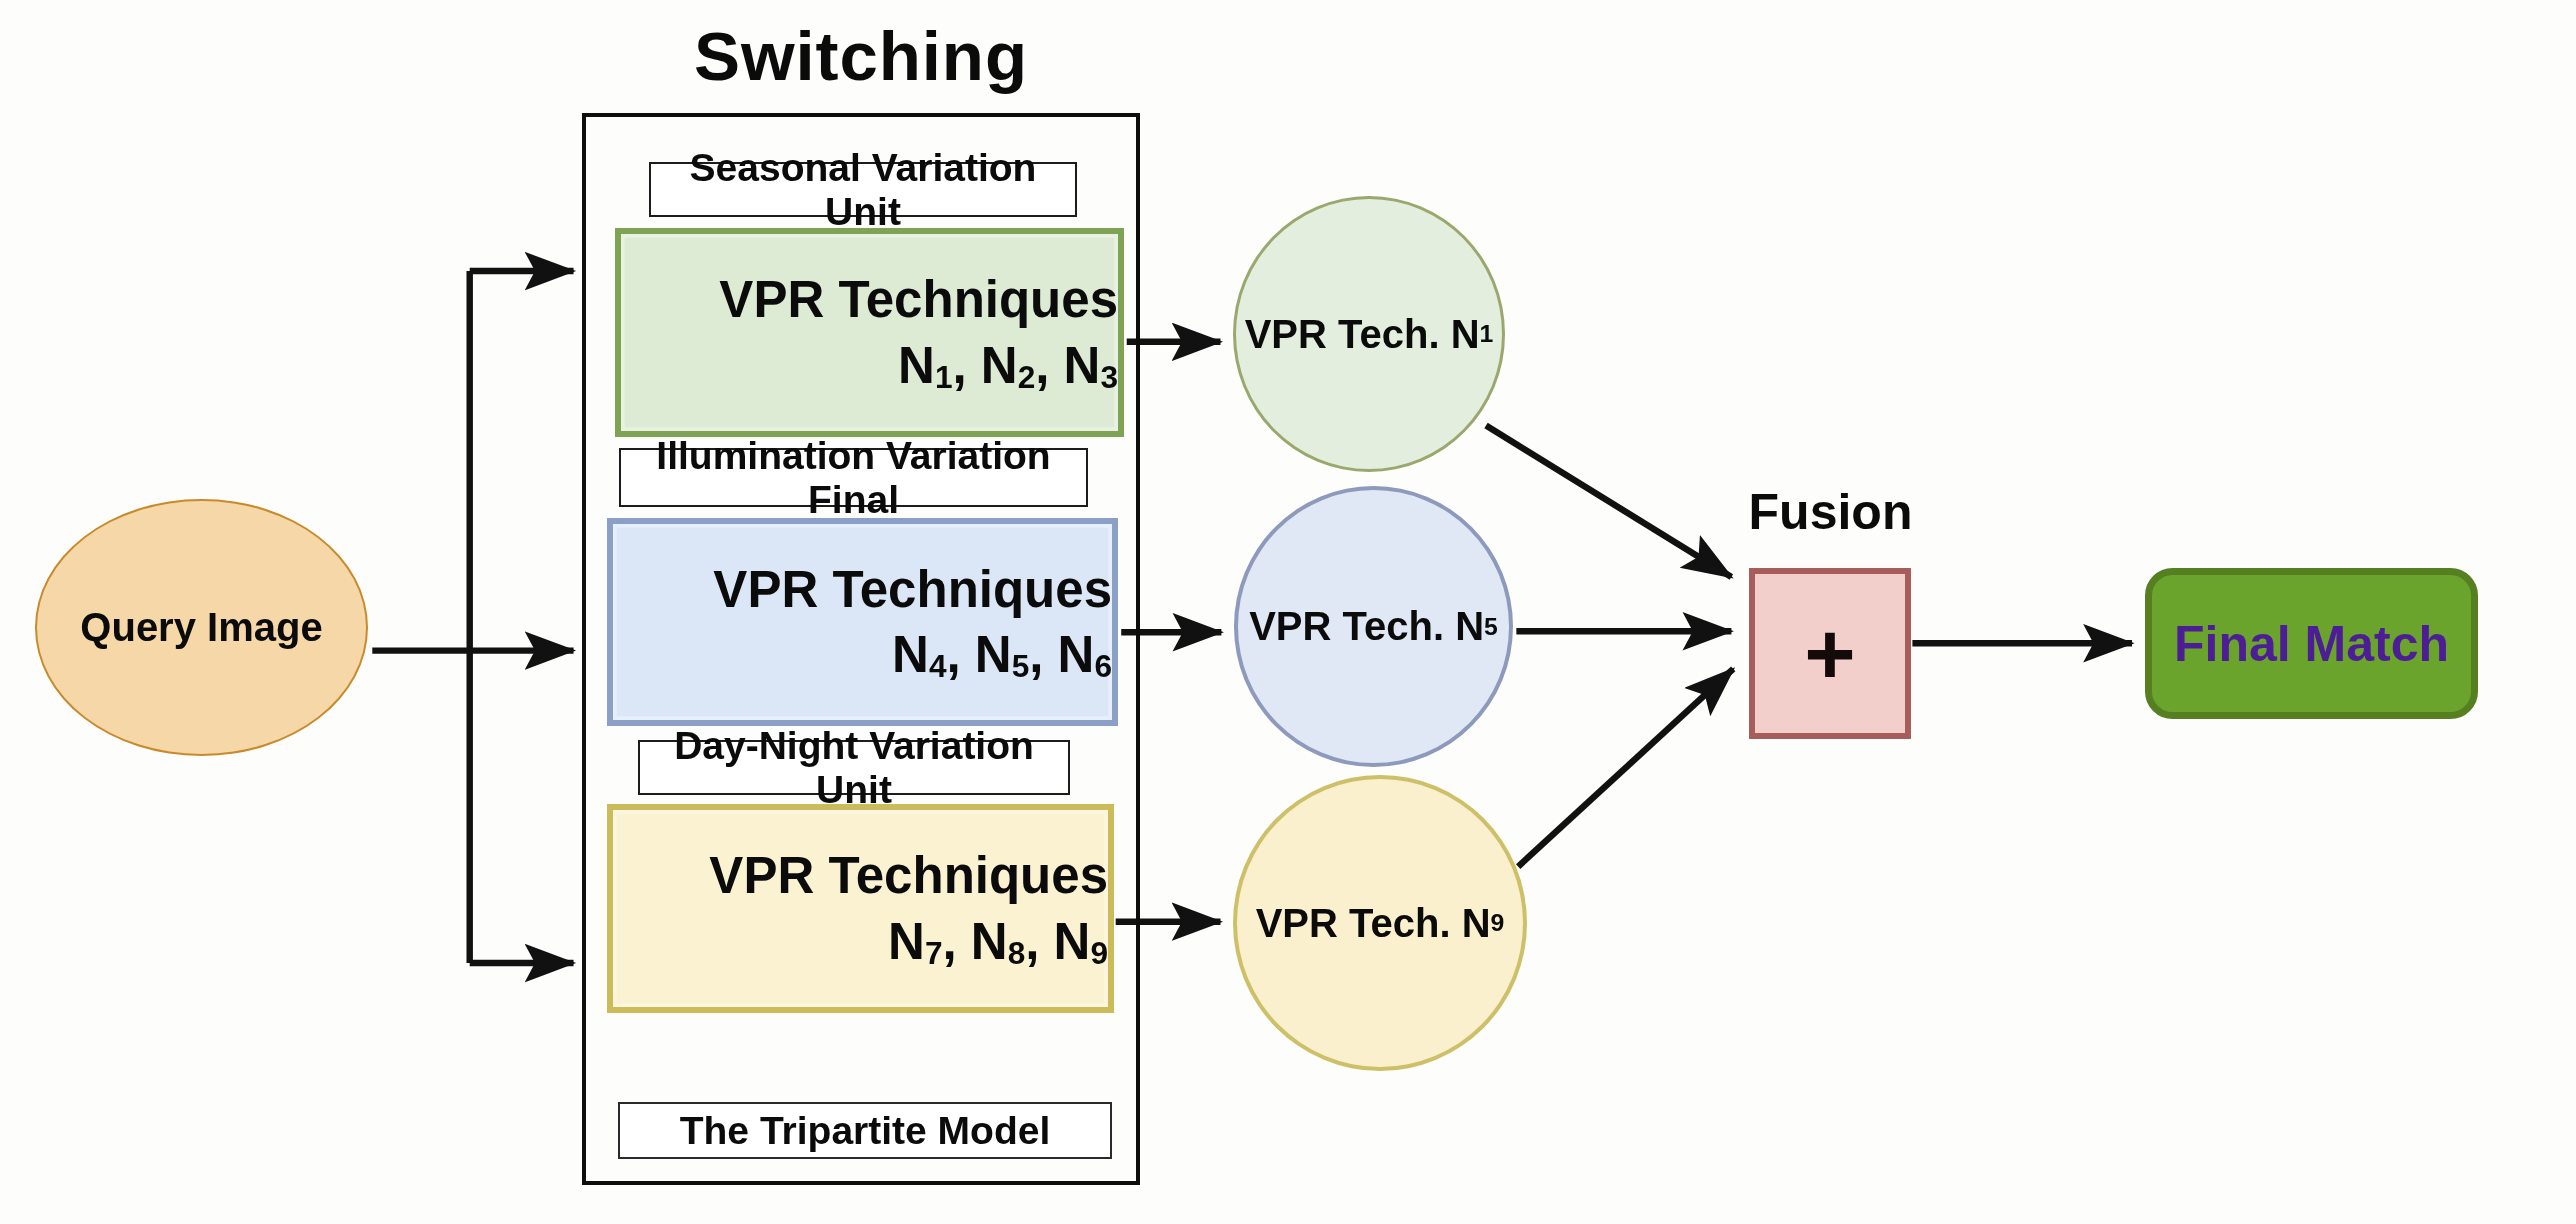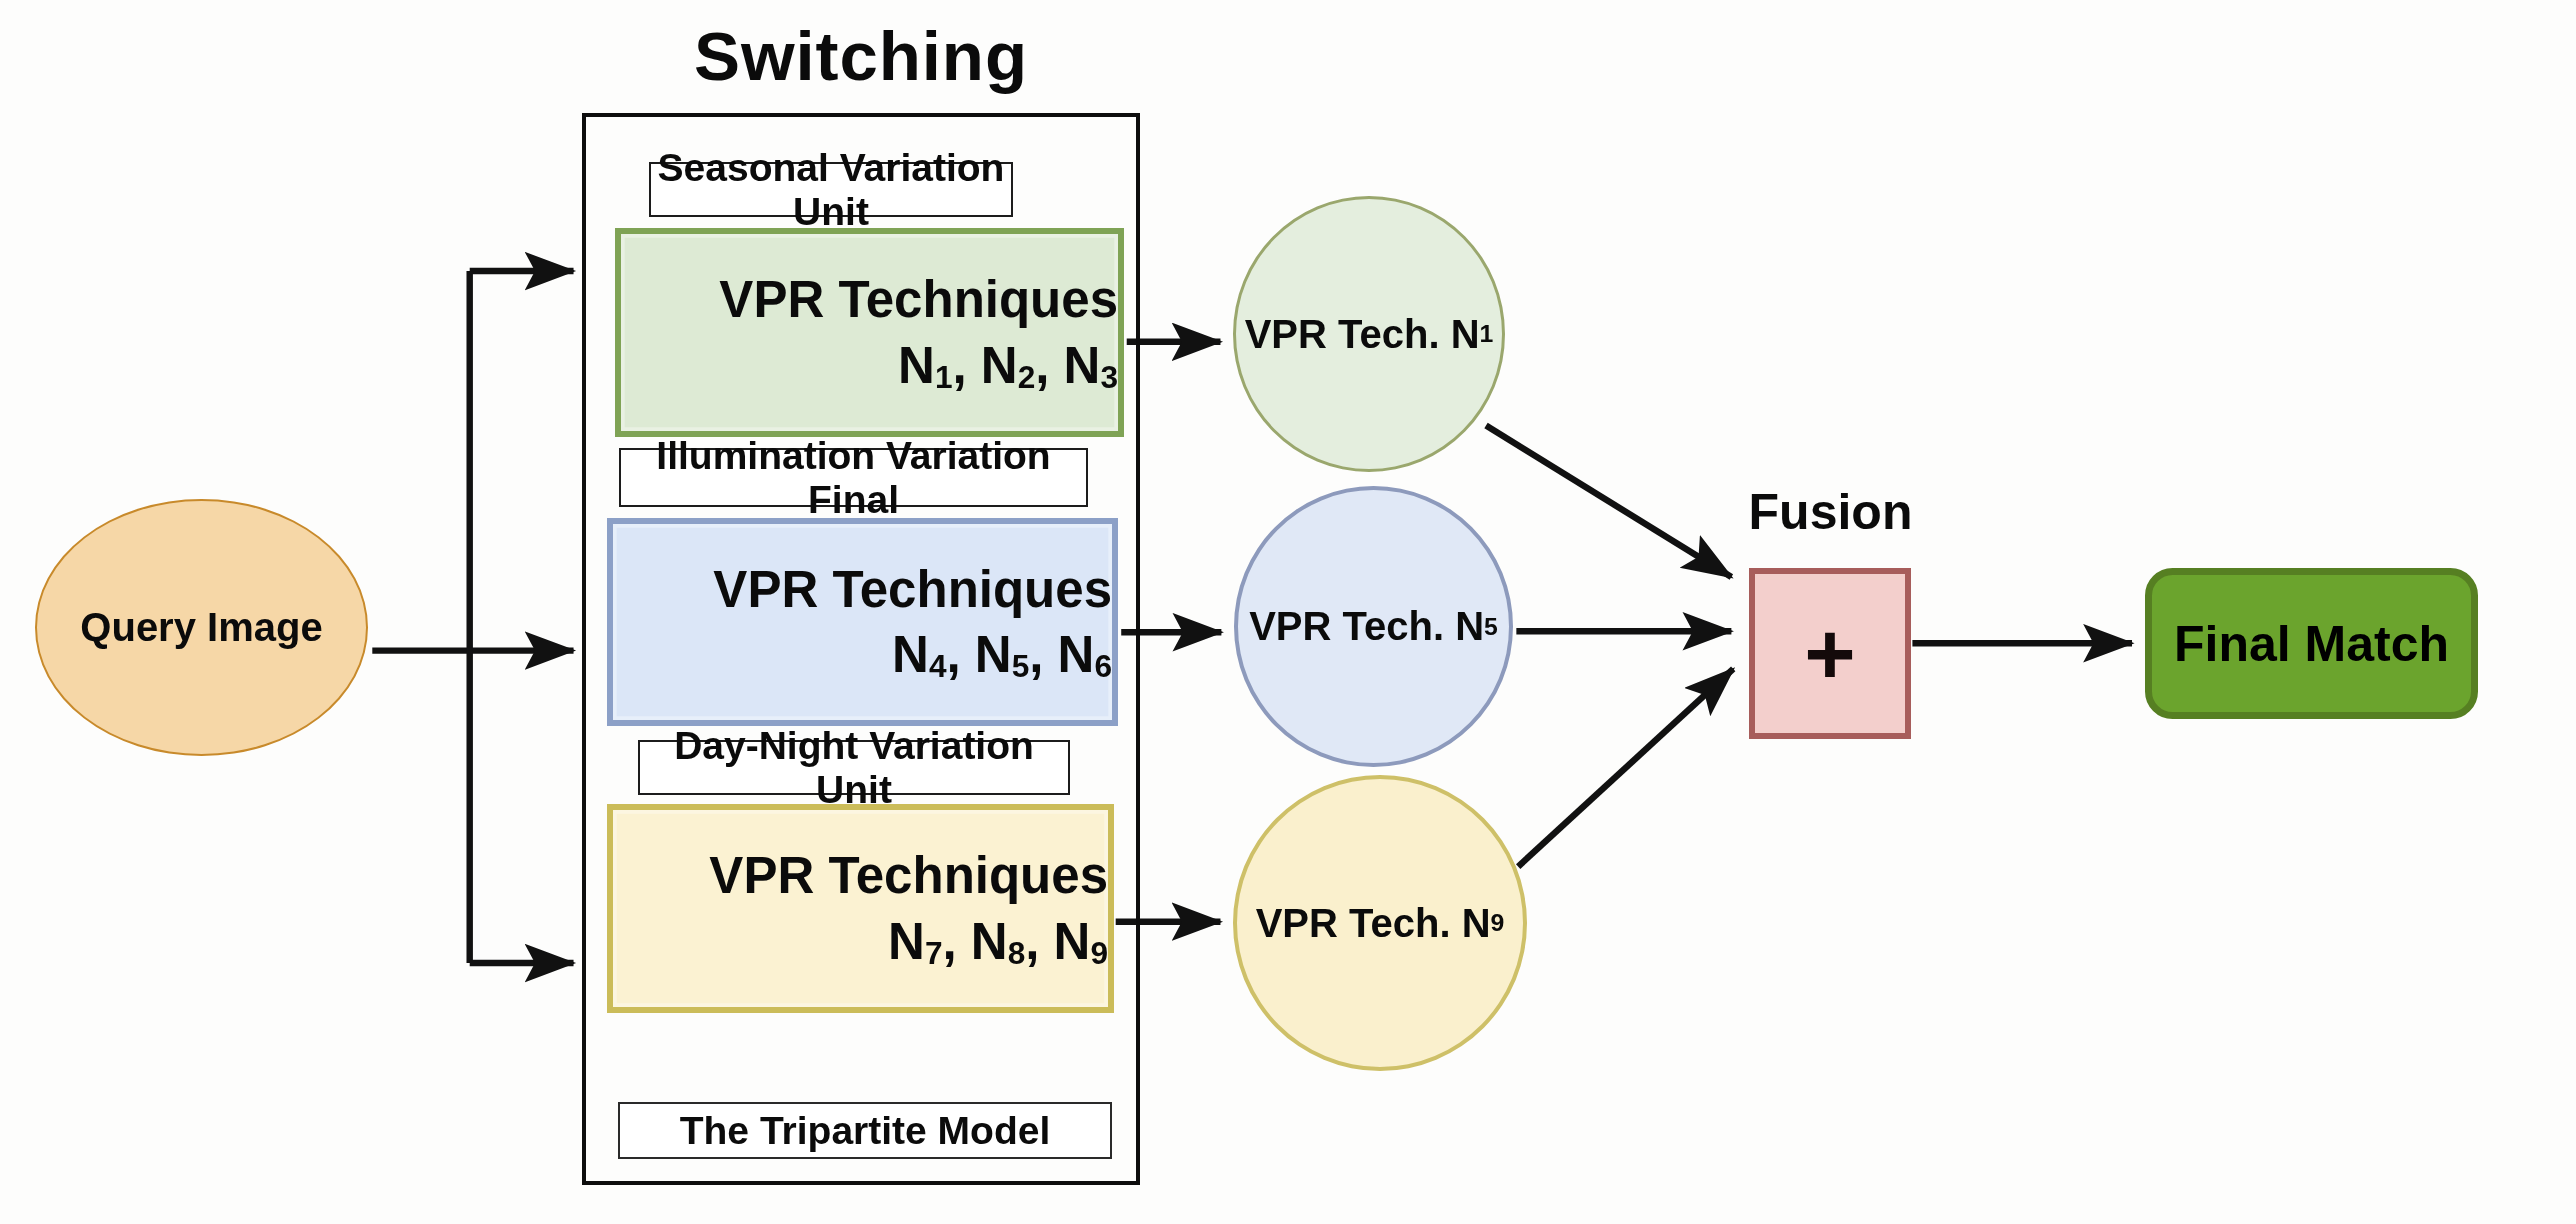--- a/index.html
+++ b/index.html
@@ -18,40 +18,40 @@
   .bold { font-weight: bold; }
 
   #arrows { position: absolute; left: 0; top: 0; width: 2576px; height: 1224px; pointer-events: none; }
   #arrows .ln { stroke: var(--arrow, #111111); stroke-width: 7; fill: none; }
   .ah { fill: var(--arrow, #111111); }
 
   #switch-title { left: 582px; top: 16.5px; width: 558px; font-size: 69px; letter-spacing: 0.9px; }
   #switch-box { left: 582px; top: 113px; width: 558px; height: 1072px; border: 4.6px solid #0d0d0d; background: transparent; }
 
   .unit-label { background: #ffffff; border: 2.8px solid #1c1c1c; font-weight: bold; font-size: 39px; }
-  #label-seasonal { left: 649px; top: 162px; width: 364px; height: 55px; }
+  #label-seasonal { left: 649px; top: 162px; width: 428px; height: 55px; }
   #label-illum    { left: 619px; top: 448px; width: 469px; height: 59px; }
   #label-daynight { left: 638px; top: 740px; width: 432px; height: 55px; }
   #caption { left: 618px; top: 1102px; width: 494px; height: 57px; font-size: 39px; background: #ffffff; border: 2.8px solid #2a2a2a; font-weight: bold; }
 
   .vpr-box { flex-direction: column; font-weight: bold; font-size: 51px; line-height: 1.28; box-shadow: inset 0 0 0 3.7px rgba(255,255,255,0.35); align-items: flex-end; }
   #box-green  { left: 615px; top: 228px; width: 509px; height: 209px; background: var(--seasonal-fill); border: 6.4px solid var(--seasonal-stroke); }
   #box-blue   { left: 607px; top: 518px; width: 511px; height: 208px; background: var(--illumination-fill); border: 6.4px solid var(--illumination-stroke); }
   #box-yellow { left: 607px; top: 804px; width: 507px; height: 209px; background: var(--daynight-fill); border: 6.4px solid var(--daynight-stroke); }
 
   #query { left: 35px; top: 499px; width: 333px; height: 257px; border-radius: 50%; background: var(--query-fill); border: 2.8px solid var(--query-stroke); font-size: 40px; font-weight: bold; }
 
   .circle { border-radius: 50%; font-weight: bold; font-size: 40px; }
   #circ-green  { left: 1233px; top: 196px; width: 272px; height: 276px; background: var(--output-green-fill);  border: 3.7px solid var(--output-green-stroke); }
   #circ-blue   { left: 1234px; top: 486px; width: 279px; height: 281px; background: var(--output-blue-fill);   border: 4.6px solid var(--output-blue-stroke); }
   #circ-yellow { left: 1233px; top: 775px; width: 294px; height: 296px; background: var(--output-yellow-fill); border: 4.6px solid var(--output-yellow-stroke); }
 
   #fusion-title { left: 1731px; top: 483px; width: 199px; font-size: 50px; font-weight: bold; }
   #fusion-box { left: 1749px; top: 568px; width: 162px; height: 171px; background: var(--fusion-fill); border: 6.4px solid var(--fusion-stroke); font-size: 88px; font-weight: bold; color: #140a0a; }
-  #final-box { left: 2145px; top: 568px; width: 333px; height: 151px; background: var(--final-fill); border: 7.4px solid var(--final-stroke); border-radius: 27.6px; font-size: 50px; font-weight: bold; color: #000000; }
+  #final-box { left: 2145px; top: 568px; width: 333px; height: 151px; background: var(--final-fill); border: 7.4px solid var(--final-stroke); border-radius: 27.6px; font-size: 50px; font-weight: bold; color: #4c1d95; }
 
   sub { font-size: 62%; line-height: 0; vertical-align: -0.15em; font-weight: bold; }
 </style>
 </head>
 <body>
 
 <div class="canvas">
 
   <svg id="arrows" viewBox="0 0 2803 1332">
     <defs>

